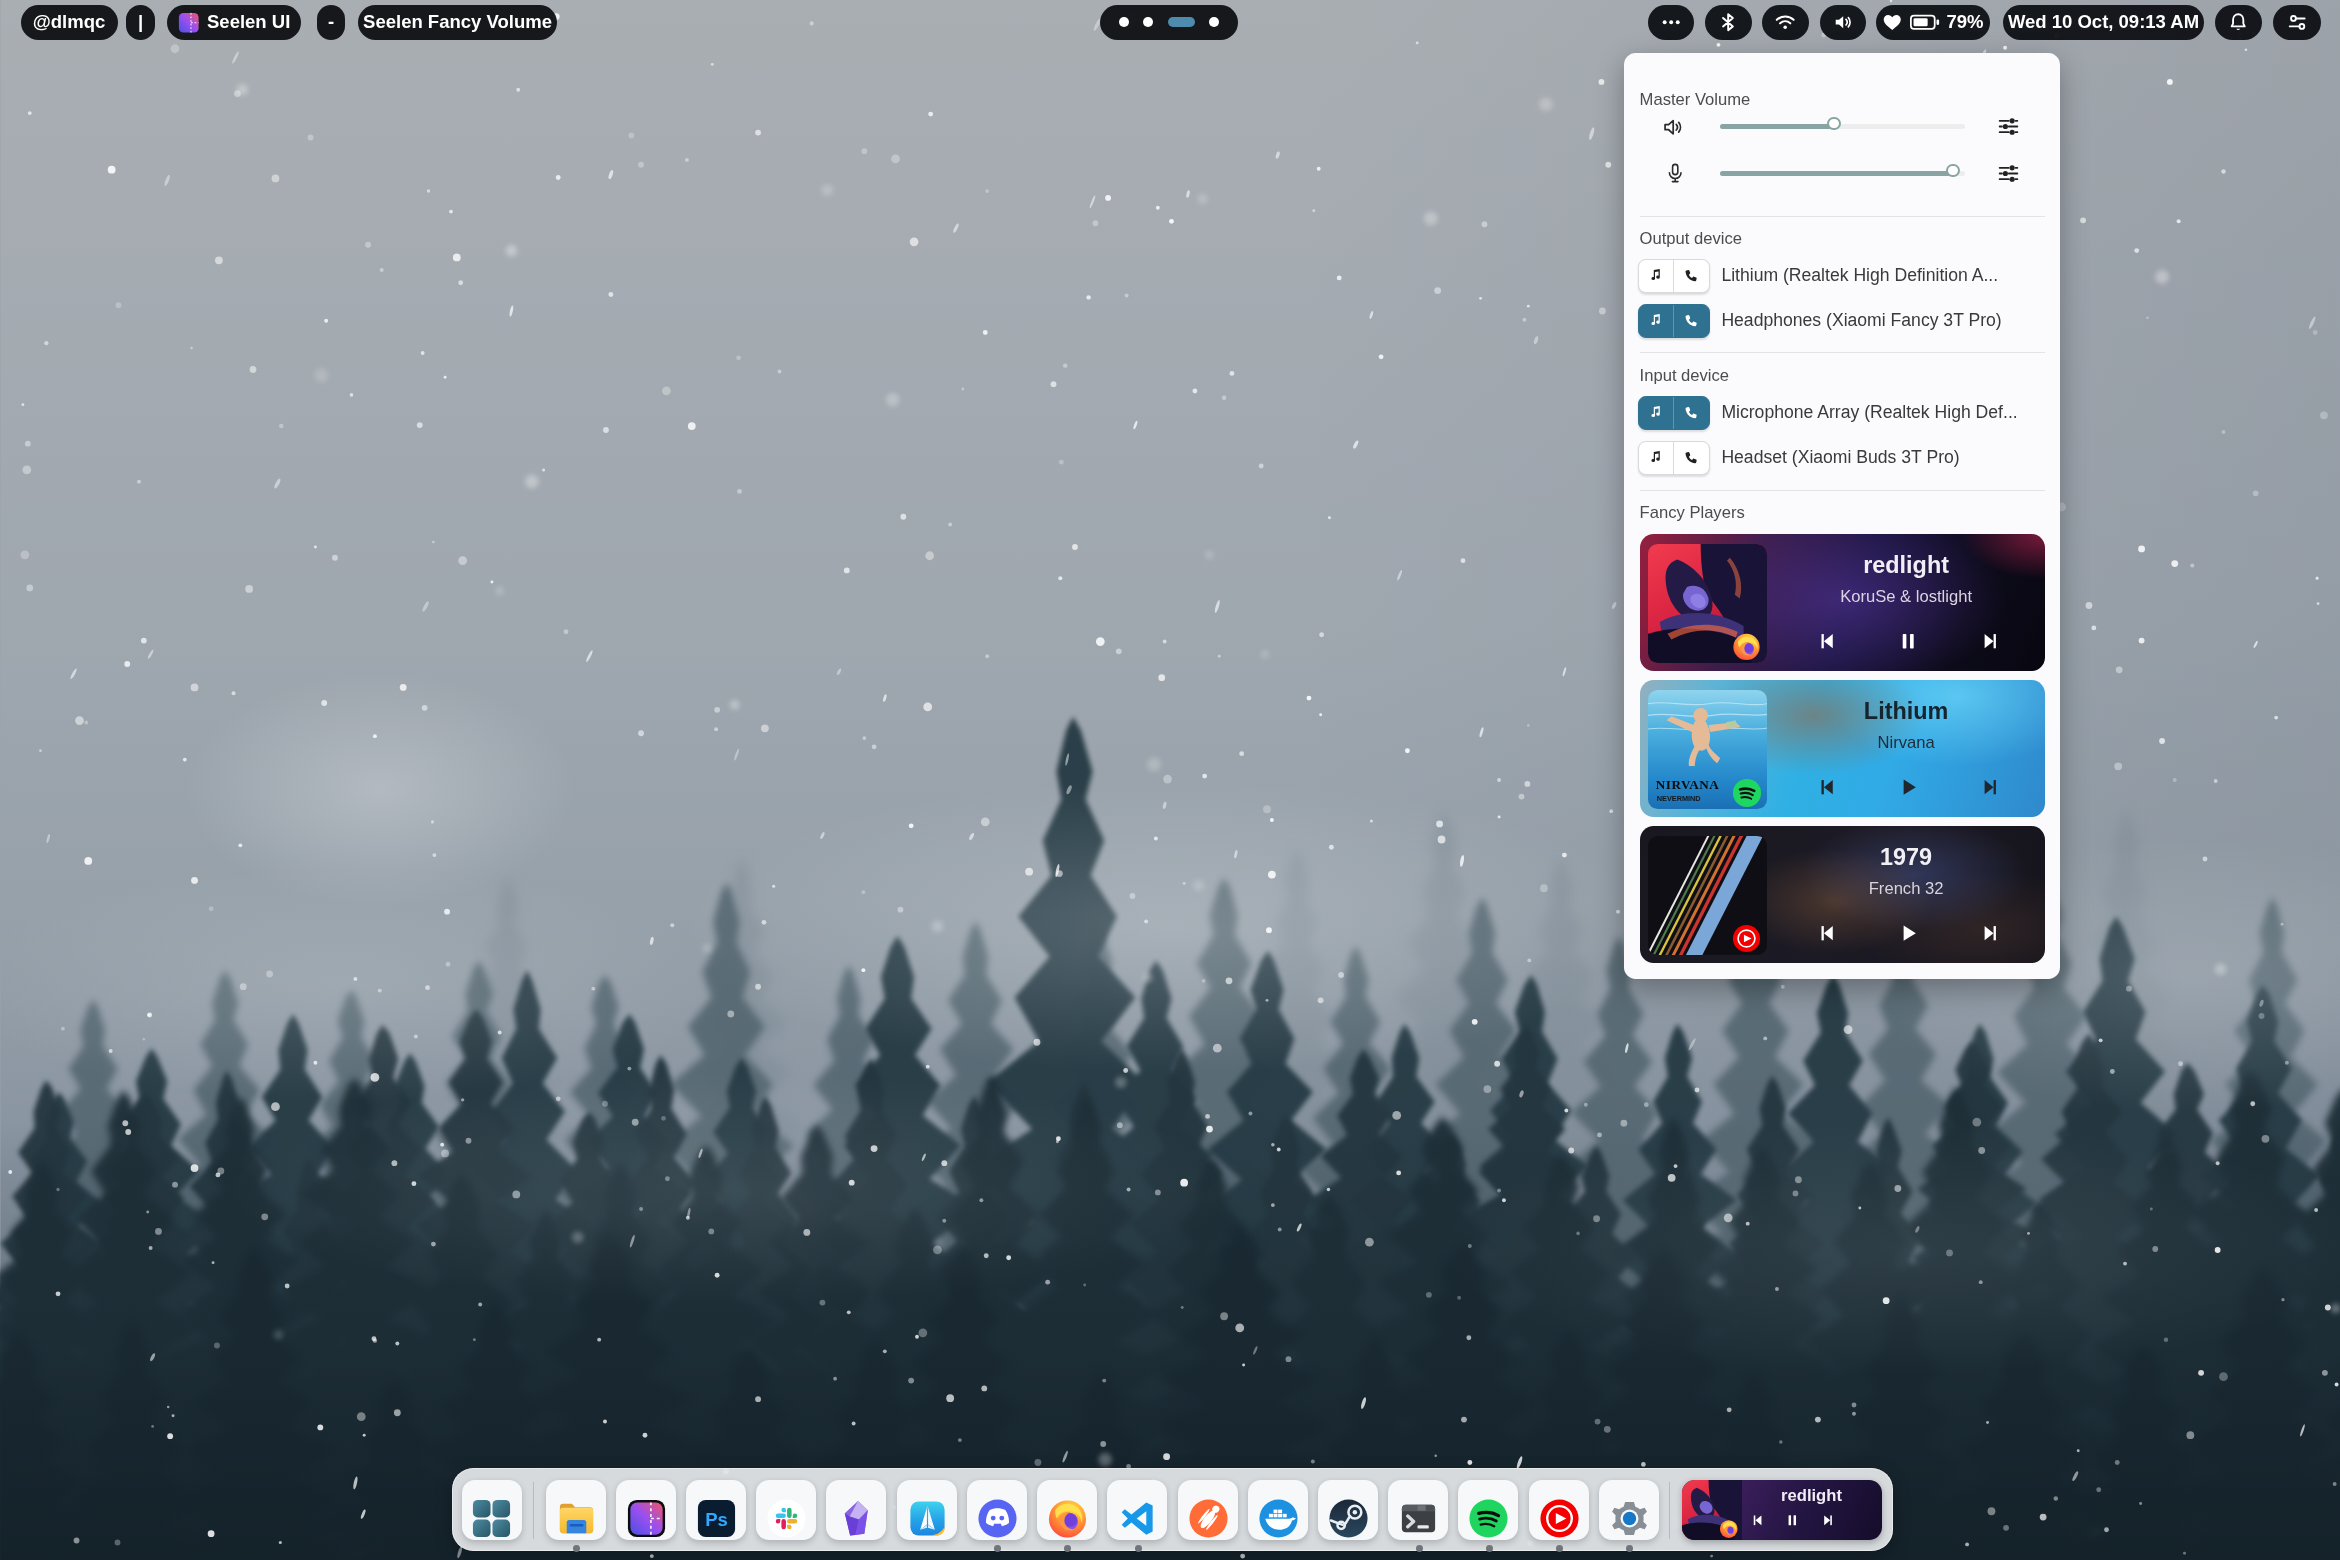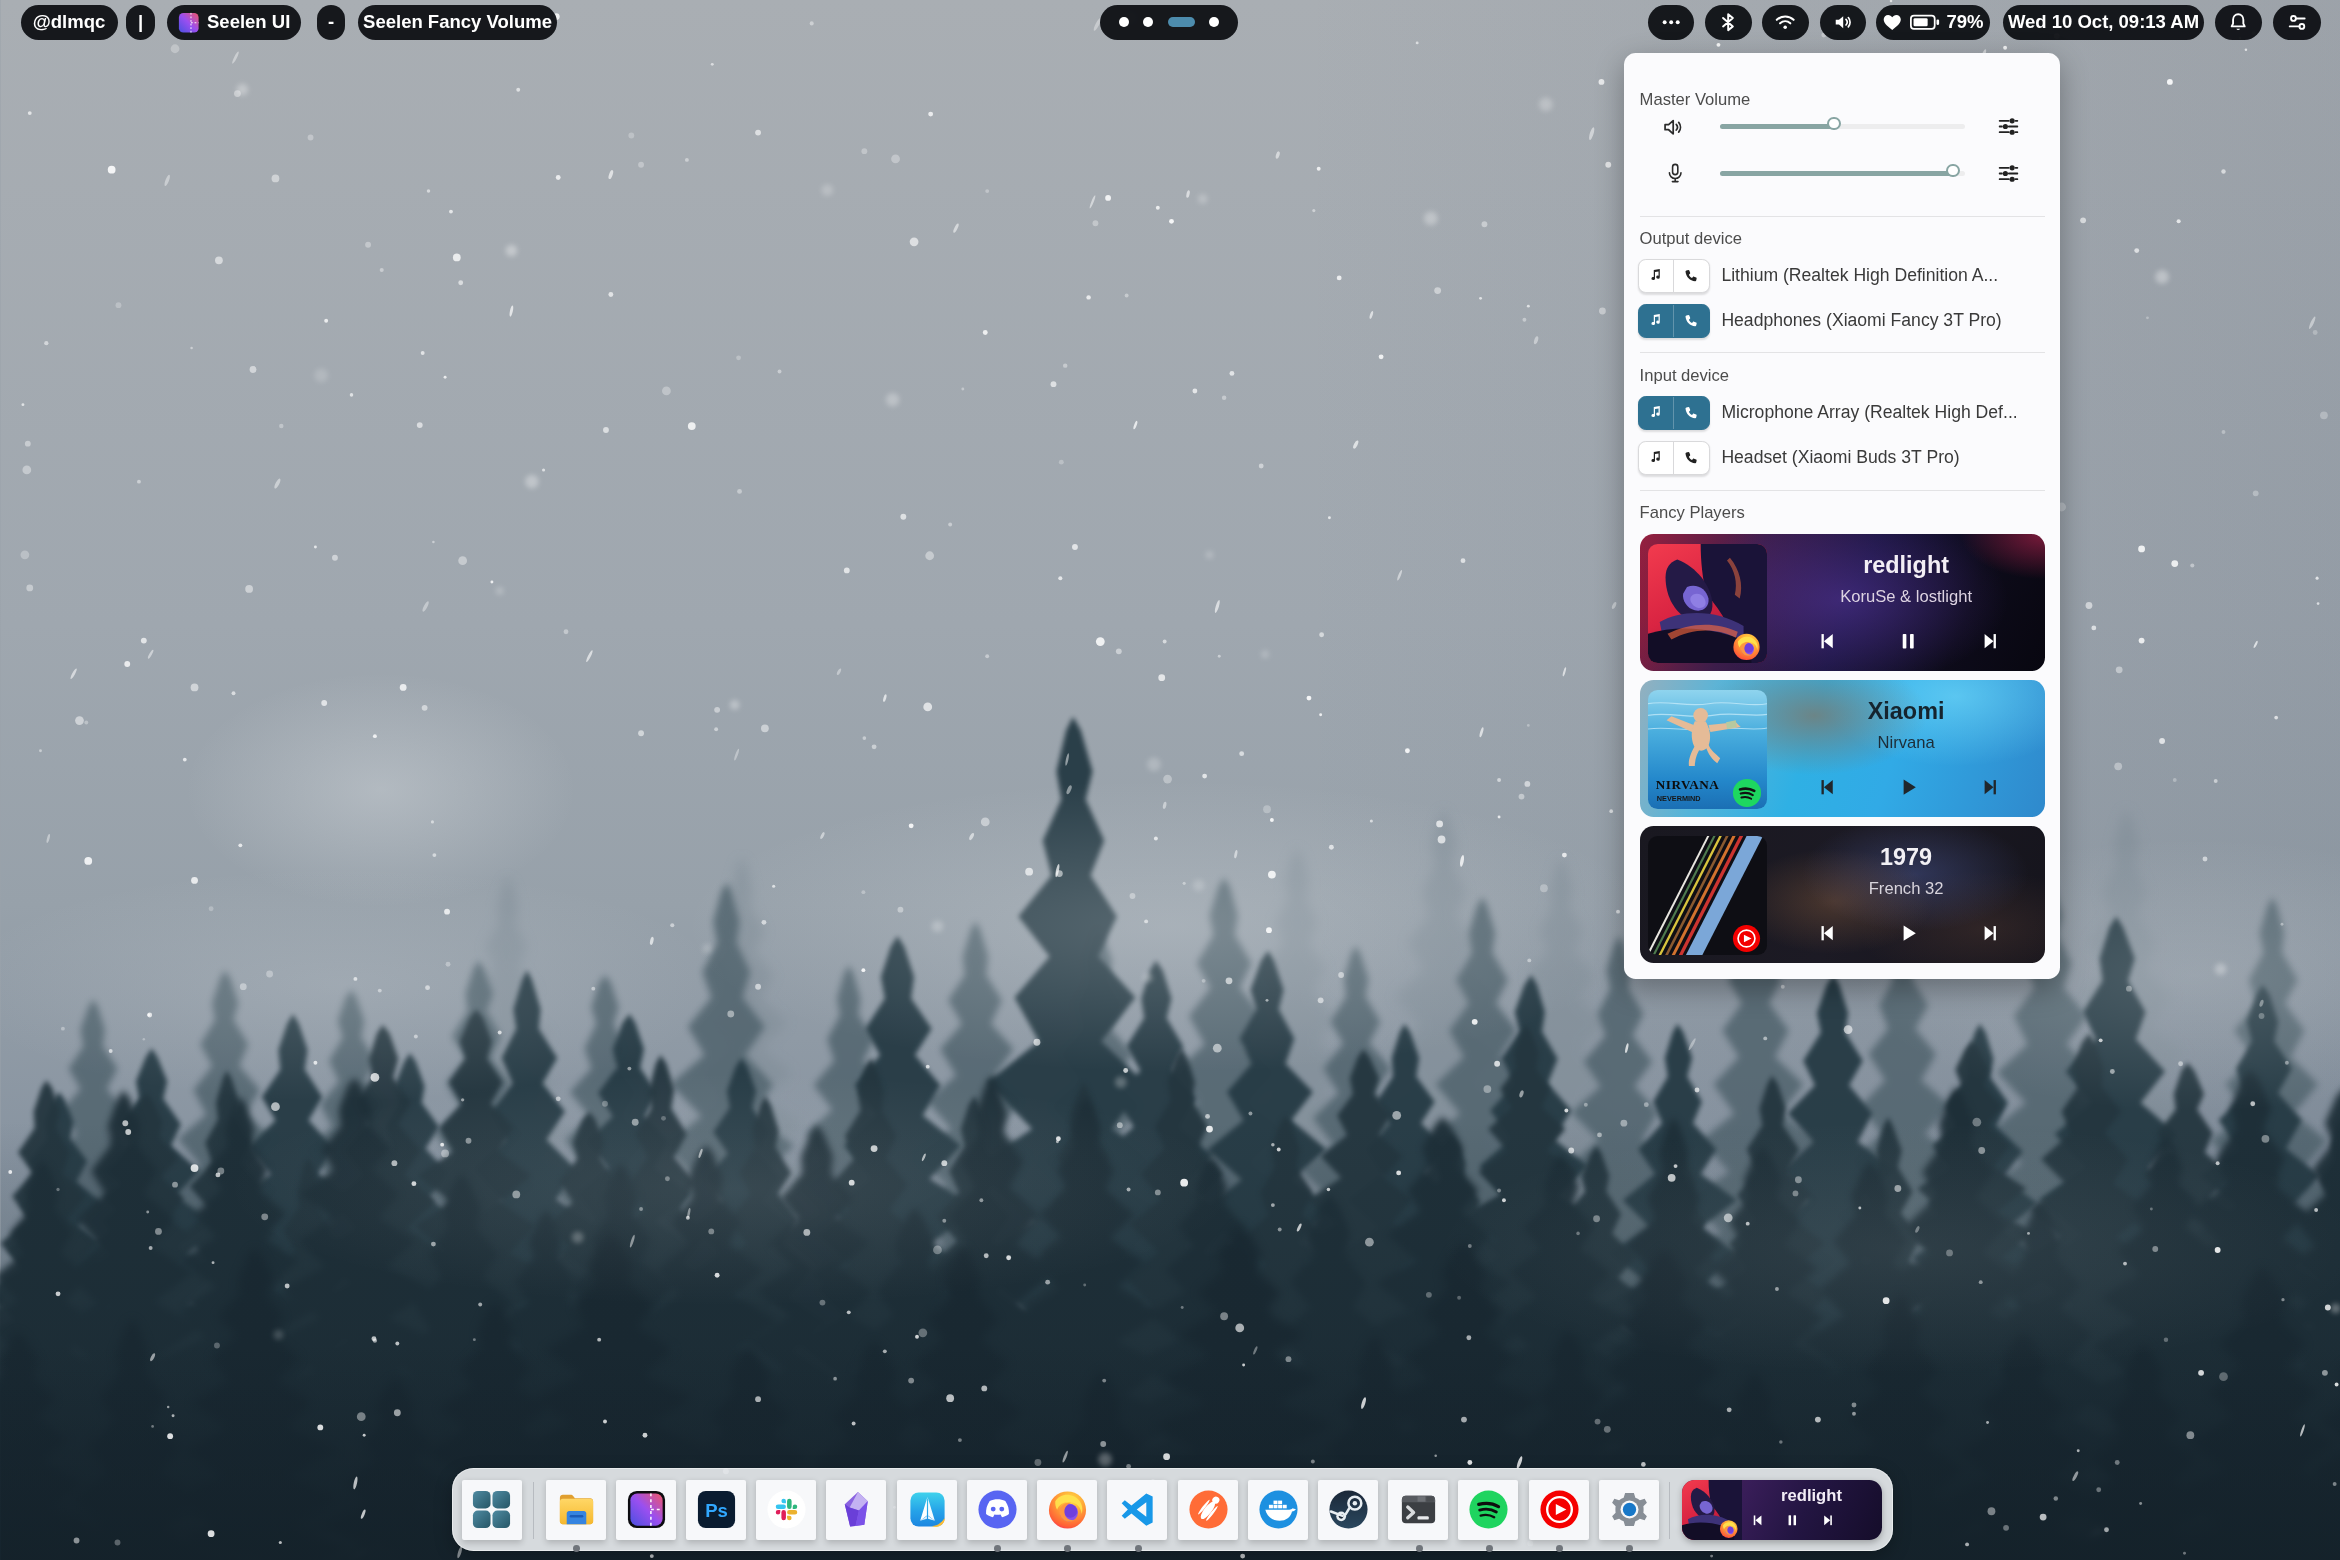--- a/index.html
+++ b/index.html
@@ -37,22 +37,22 @@
 .mcard .art { position:absolute; left:8.8px; top:9.8px; width:119px; height:119px; border-radius:9.8px; }
 .badge { position:absolute; left:92px; top:98px; }
 .mtit { position:absolute; left:128px; top:17.6px; width:277px; text-align:center;
   font-size:23.4px; font-weight:700; }
 .msub { position:absolute; left:128px; top:53px; width:277px; text-align:center; font-size:16.6px; }
 .mctl { position:absolute; top:95px; }
 
 .dock { position:absolute; left:452px; top:1468px; width:1441px; height:83px;
   background:rgba(226,229,233,0.94); border-radius:21.5px;
   box-shadow:0 5.9px 17.6px rgba(0,0,0,0.25), inset 0 0 0 1px rgba(255,255,255,0.45); }
-.tile { position:absolute; top:11.7px; width:60px; height:60px; border-radius:2px; background:#f7f8fa;
-  box-shadow:0 2.9px 5.9px rgba(0,0,0,0.18); display:flex; align-items:center; justify-content:center; }
+.tile { position:absolute; top:11.7px; width:60px; height:60px; border-radius:13px; background:#f7f8fa;
+  box-shadow:0 2.9px 5.9px rgba(0,0,0,0.18); display:flex; align-items:flex-end; justify-content:center; }
 .di { width:43px; height:43px; }
 .dsep { position:absolute; top:13.7px; width:1px; height:57px; background:#b7bbc0; }
 .ddot { position:absolute; top:77px; width:6.8px; height:6.8px; border-radius:50%; background:#70757b; }
 .mini { position:absolute; left:1230px; top:11.7px; width:200px; height:60px; border-radius:12.7px; overflow:hidden;
   background:linear-gradient(115deg, #4e2450 0%, #381d58 30%, #231542 60%, #150d2a 100%);
   box-shadow:0 2.9px 5.9px rgba(0,0,0,0.25); }
 .artm { position:absolute; left:0; top:0; width:60px; height:60px; }
 </style></head>
 <body>
 <div class="stage">
@@ -1090,21 +1090,21 @@
 <text x="9" y="114" font-family="Liberation Sans,sans-serif" font-weight="700" font-size="7.5" fill="#161616">NEVERMIND</text>
 </svg>
     <div class="badge"><svg viewBox="0 0 32 32" style="width:30px;height:30px">
             <circle cx="16" cy="16" r="15" fill="#1ed760"></circle>
 <g fill="none" stroke="#111" stroke-linecap="round">
               <path d="M8.5 12.2 C13.5 10.8 19.5 11.3 23.8 13.8" stroke-width="2.7"></path>
               <path d="M9.3 16.6 C13.6 15.5 18.6 16 22.2 18.2" stroke-width="2.3"></path>
               <path d="M10 20.8 C13.5 19.9 17.5 20.3 20.5 22.1" stroke-width="2"></path>
             </g>
           </svg></div>
-    <div class="mtit" style="color:#15242e">Xiaomi</div>
+    <div class="mtit" style="color:#15242e">Lithium</div>
     <div class="msub" style="color:#1d2d38">Nirvana</div>
     <div class="mctl" style="left:176px"><svg viewBox="0 0 24 24" style="width:24.4px;height:24.4px">
             <path d="M16.5 5 L16.5 19 L7.8 12 Z" fill="#20262b"></path>
             <rect x="5.4" y="5" width="2.3" height="14" fill="#20262b"></rect>
           </svg></div>
     <div class="mctl" style="left:256px"><svg viewBox="0 0 24 24" style="width:24.4px;height:24.4px">
             <path d="M7.5 4.5 L19.5 12 L7.5 19.5 Z" fill="#20262b"></path>
           </svg></div>
     <div class="mctl" style="left:337px"><svg viewBox="0 0 24 24" style="width:24.4px;height:24.4px">
             <path d="M7.5 5 L7.5 19 L16.2 12 Z" fill="#20262b"></path>

